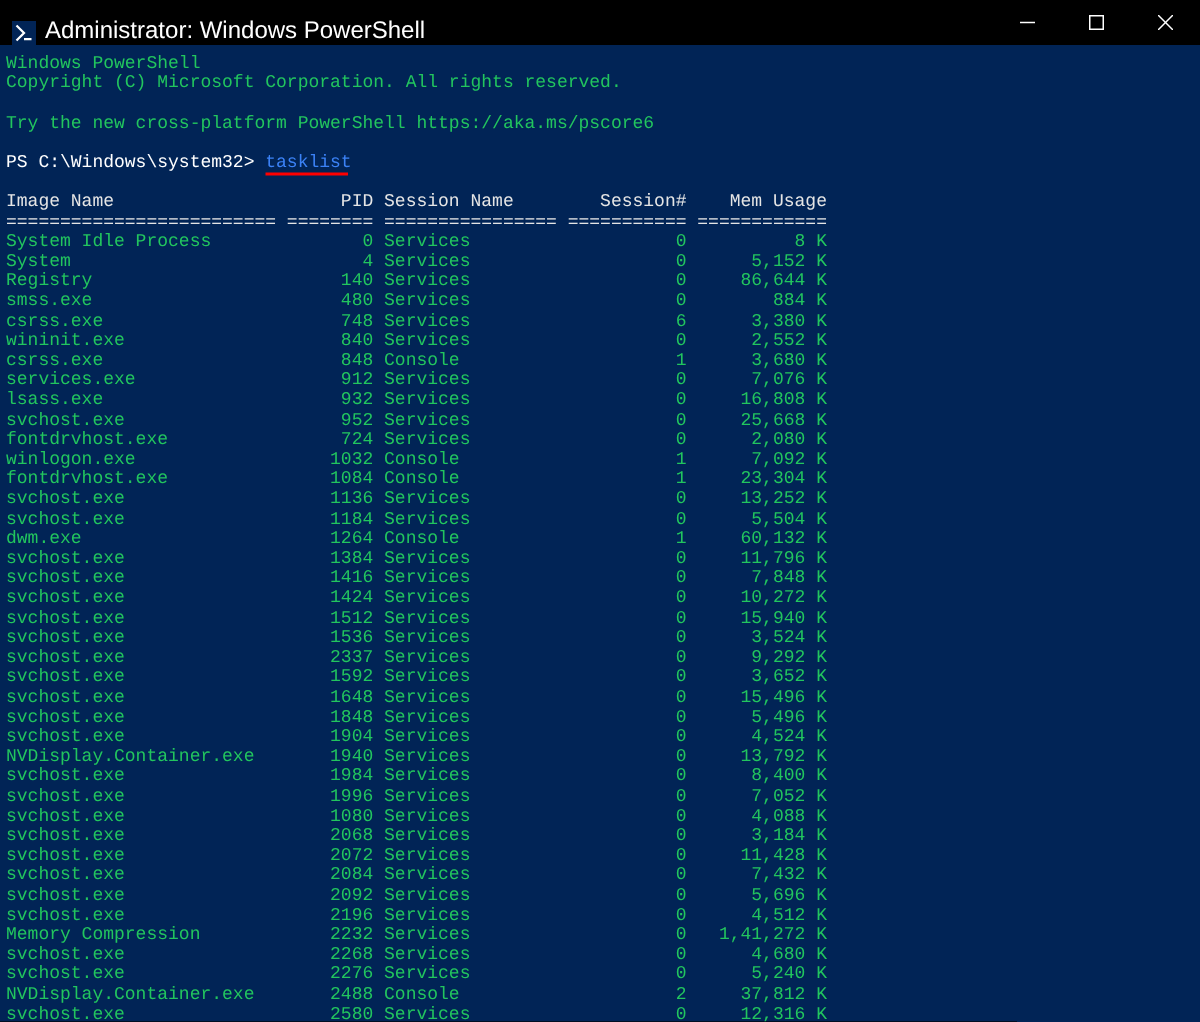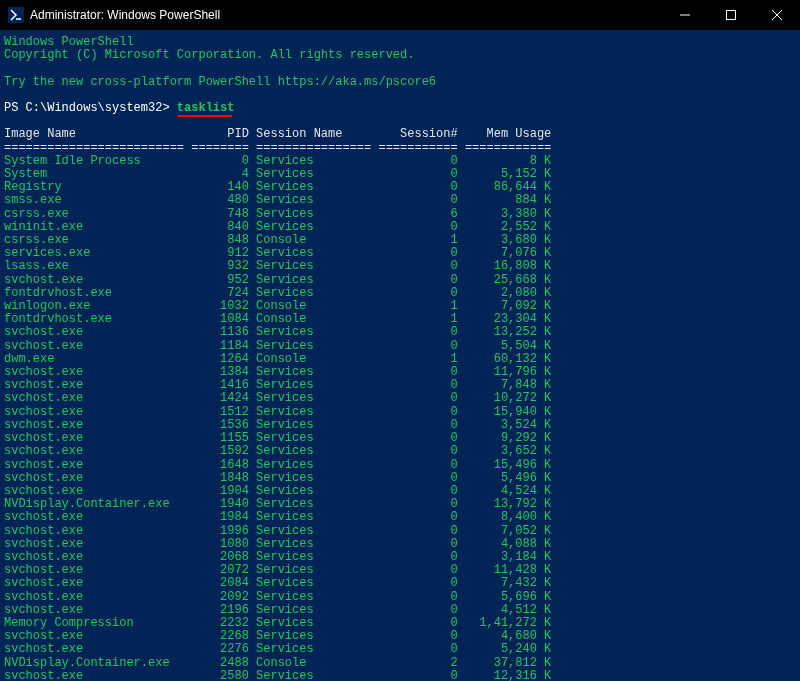--- a/index.html
+++ b/index.html
@@ -1,25 +1,25 @@
 <!DOCTYPE html>
 <html><head>
 <meta charset="utf-8">
 <style>
   * { margin:0; padding:0; box-sizing:border-box; }
   html,body { width:800px; height:681px; background:#000; font-family:Consolas,"Courier New",monospace; overflow:hidden; }
-  .titlebar { height:30px; background:#000; display:flex; align-items:center; color:#fff; font-family:"Segoe UI",sans-serif; font-size:12px; }
+  .titlebar { height:30px; background:#000; display:flex; align-items:flex-end; color:#fff; font-family:"Segoe UI",sans-serif; font-size:16px; }
   .titlebar .icon { width:16px; height:16px; margin:0 6px 0 8px; display:flex; align-items:center; justify-content:center; }
   .titlebar .title { flex:1; }
   .winbtns { display:flex; height:100%; }
   .winbtn { width:46px; display:flex; align-items:center; justify-content:center; color:#fff; }
   .winbtn svg { stroke:#fff; }
   .terminal { background:#012456; color:#e5e5e5; font-size:12px; line-height:13.2px; padding:6px 4px 4px 4px; white-space:pre; height:651px; overflow:hidden; }
   .prompt { color:#ffffff; }
-  .cmd { color:#22c55e;font-weight:bold; }
+  .cmd { color:#3b82f6; }
   .underline { display:inline-block; width:55px; height:2px; background:#ff0000; vertical-align:top; }
   .hdr { color:#e5e5e5;margin-top:36px; }
   .sep { color:#e5e5e5; }
   .row { color:#22c55e; }
 </style>
 </head>
 <body>
 
 <div class="titlebar">
   <span class="icon">
@@ -72,21 +72,21 @@
 <span class="row">winlogon.exe                  1032 Console                    1      7,092 K</span>
 <span class="row">fontdrvhost.exe               1084 Console                    1     23,304 K</span>
 <span class="row">svchost.exe                   1136 Services                   0     13,252 K</span>
 <span class="row">svchost.exe                   1184 Services                   0      5,504 K</span>
 <span class="row">dwm.exe                       1264 Console                    1     60,132 K</span>
 <span class="row">svchost.exe                   1384 Services                   0     11,796 K</span>
 <span class="row">svchost.exe                   1416 Services                   0      7,848 K</span>
 <span class="row">svchost.exe                   1424 Services                   0     10,272 K</span>
 <span class="row">svchost.exe                   1512 Services                   0     15,940 K</span>
 <span class="row">svchost.exe                   1536 Services                   0      3,524 K</span>
-<span class="row">svchost.exe                   1155 Services                   0      9,292 K</span>
+<span class="row">svchost.exe                   2337 Services                   0      9,292 K</span>
 <span class="row">svchost.exe                   1592 Services                   0      3,652 K</span>
 <span class="row">svchost.exe                   1648 Services                   0     15,496 K</span>
 <span class="row">svchost.exe                   1848 Services                   0      5,496 K</span>
 <span class="row">svchost.exe                   1904 Services                   0      4,524 K</span>
 <span class="row">NVDisplay.Container.exe       1940 Services                   0     13,792 K</span>
 <span class="row">svchost.exe                   1984 Services                   0      8,400 K</span>
 <span class="row">svchost.exe                   1996 Services                   0      7,052 K</span>
 <span class="row">svchost.exe                   1080 Services                   0      4,088 K</span>
 <span class="row">svchost.exe                   2068 Services                   0      3,184 K</span>
 <span class="row">svchost.exe                   2072 Services                   0     11,428 K</span>

